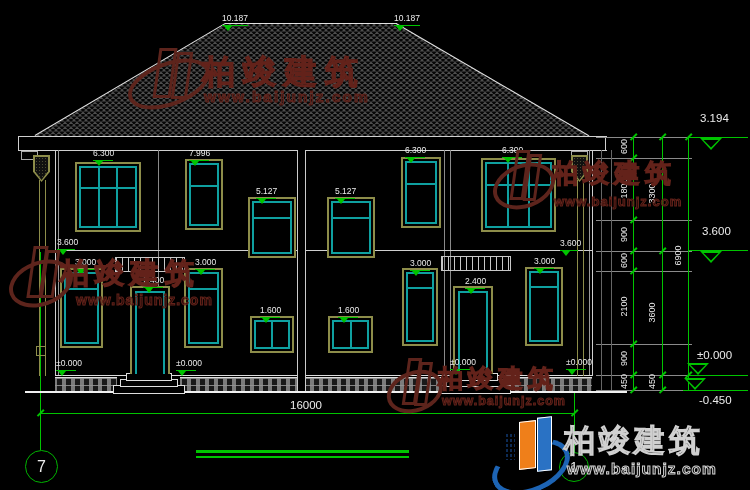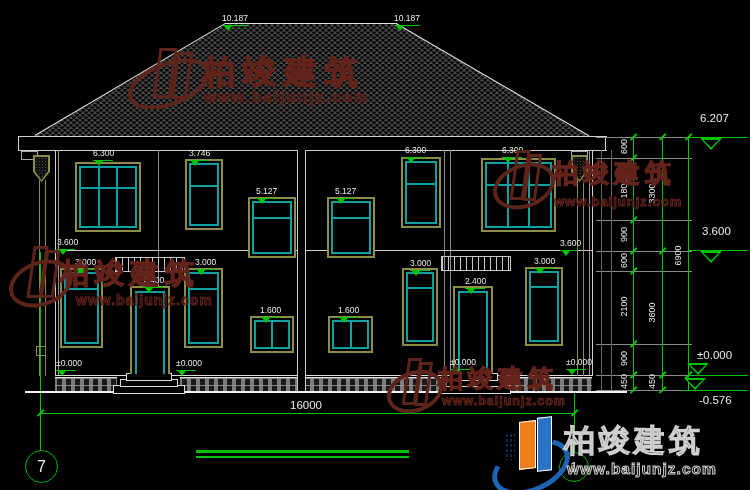--- a/index.html
+++ b/index.html
@@ -221,21 +221,21 @@
     </div>
   <div class="em" style="left:394px;top:14px;">
       <span class="txt">10.187</span>
       <i class="ebar" style="width:26px;"></i>
     </div>
   <div class="em" style="left:93px;top:149px;">
       <span class="txt">6.300</span>
       <i class="ebar"></i>
     </div>
   <div class="em" style="left:189px;top:149px;">
-      <span class="txt">3.746</span>
+      <span class="txt">7.996</span>
       <i class="ebar"></i>
     </div>
   <div class="em" style="left:256px;top:187px;">
       <span class="txt">5.127</span>
       <i class="ebar"></i>
     </div>
   <div class="em" style="left:335px;top:187px;">
       <span class="txt">5.127</span>
       <i class="ebar"></i>
     </div>
@@ -343,36 +343,36 @@
   <span class="vlbl" style="left:599px;top:377px;">450</span>
   <span class="vlbl" style="left:627px;top:189px;">3300</span>
   <span class="vlbl" style="left:627px;top:308px;">3600</span>
   <span class="vlbl" style="left:627px;top:377px;">450</span>
   <span class="vlbl" style="left:653px;top:251px;">6900</span>
 
   <div class="hl g" style="left:688px;top:137px;width:60px;height:1.3px;"></div>
   <div class="tro" style="left:700px;top:138px;">
       <i></i>
     </div>
-  <span class="t big" style="left:700px;top:113px;">6.207</span>
+  <span class="t big" style="left:700px;top:113px;">3.194</span>
   <div class="hl g" style="left:688px;top:250px;width:60px;height:1.3px;"></div>
   <div class="tro" style="left:700px;top:251px;">
       <i></i>
     </div>
   <span class="t big" style="left:702px;top:226px;">3.600</span>
   <div class="hl g" style="left:688px;top:375px;width:60px;height:1.3px;"></div>
   <div class="tro" style="left:687px;top:363px;">
       <i></i>
     </div>
   <span class="t big" style="left:697px;top:350px;">±0.000</span>
   <div class="hl g" style="left:683px;top:390px;width:65px;height:1.3px;"></div>
   <div class="tro" style="left:684px;top:378px;">
       <i></i>
     </div>
-  <span class="t big" style="left:699px;top:395px;">-0.576</span>
+  <span class="t big" style="left:699px;top:395px;">-0.450</span>
 
   <div class="hl g" style="left:40px;top:413px;width:535px;height:1.3px;"></div>
   <div class="tick" style="left:36px;top:412px;"></div>
   <div class="tick" style="left:570px;top:412px;"></div>
   <span class="t big" style="left:290px;top:400px;">16000</span>
   <div class="vl g" style="left:40px;top:252px;height:198px;width:1.2px;"></div>
   <div class="vl g" style="left:574px;top:390px;height:63px;width:1.2px;"></div>
 
   <div class="bub" style="left:25px;top:450px;width:31px;height:31px;font-size:16px;">
       <span>7</span>

